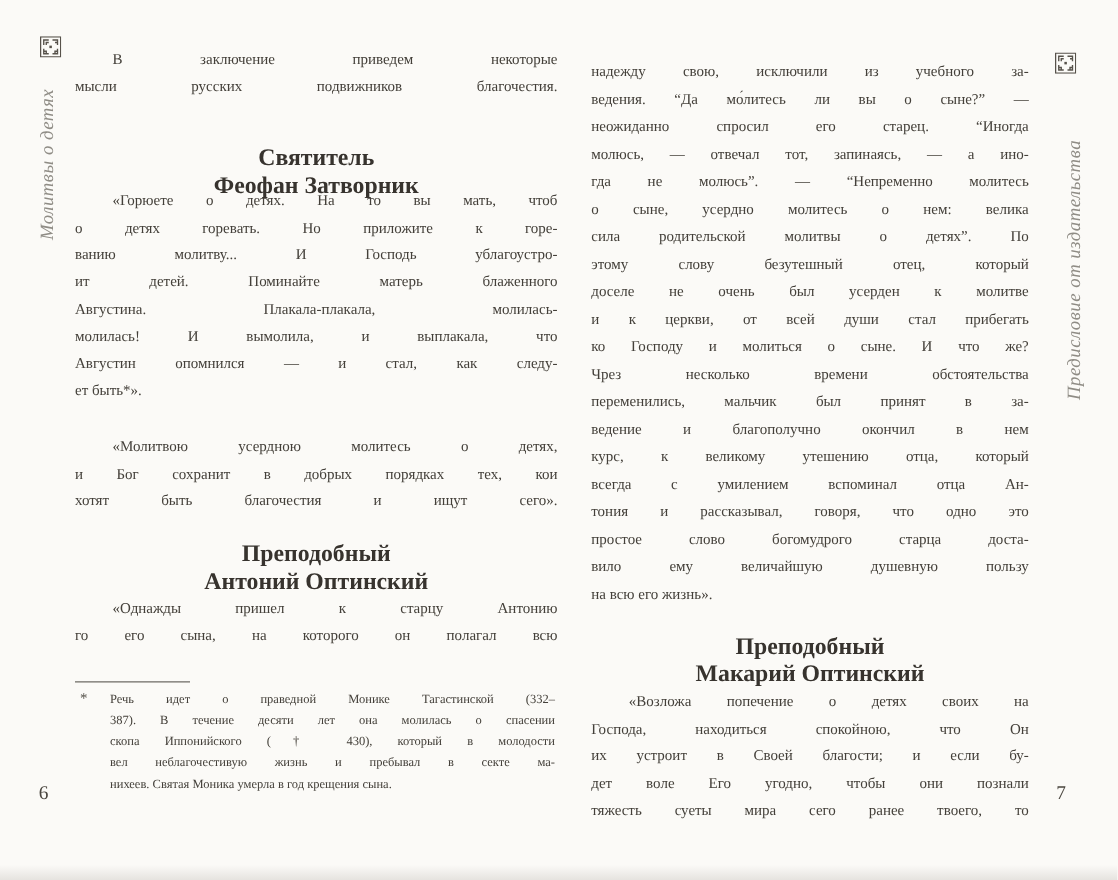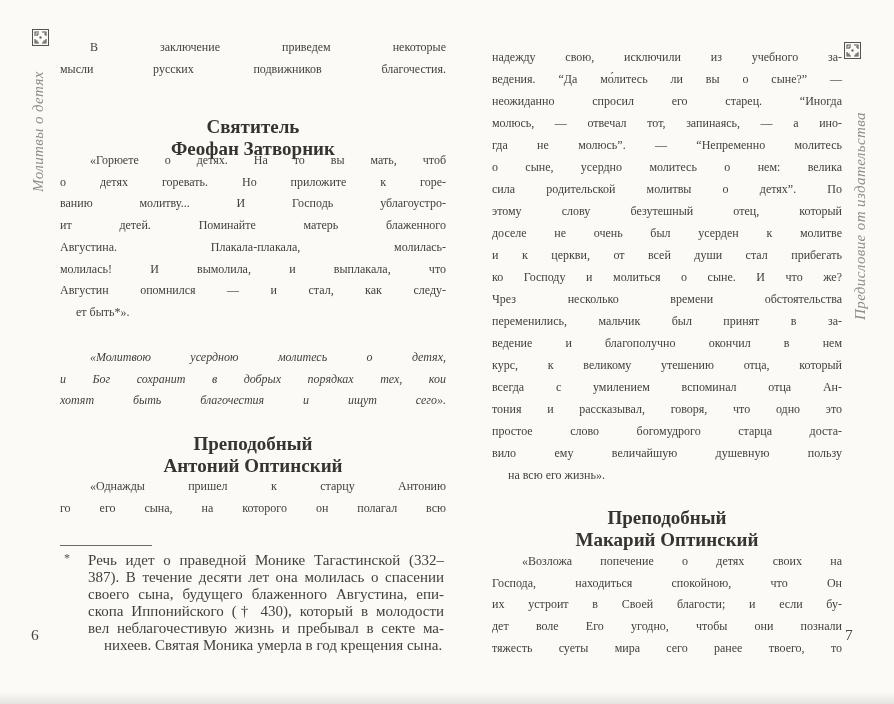--- a/index.html
+++ b/index.html
@@ -8,50 +8,50 @@
     width: 894px; height: 704px;
     overflow: hidden;
     background: #fbfaf7;
     color: #44403a;
     font-family: "Liberation Serif", "DejaVu Serif", serif;
   }
 
   
   .tblock { position: absolute; font-size: 12px; line-height: 21.7px; }
   .line { text-align: justify; text-align-last: justify; }
-  .line.no-j { text-align: left; text-align-last: auto; margin-left: 16px; }
+  .line.no-j { text-align: left; text-align-last: auto; }
   .p-ind .line:first-child { text-indent: 30px; }
 
   .left-col  { left: 60px;  width: 386px; }
-  .right-col { left: 492px; width: 350px; }
+  .right-col { left: 473px; width: 350px; }
 
   #intro    { top: 37px; }
   #heading1 { top: 116px; }
   #quote1   { top: 150px; }
-  #quote2   { top: 347px; font-style: italic; }
+  #quote2   { top: 347px; }
   #heading2 { top: 433px; }
   #quote3   { top: 476px; }
 
   #rbody    { top: 46px; line-height: 22px; }
   #rheading { top: 507px; }
   #rquote   { top: 551px; }
 
   .heading {
     position: absolute;
     font-weight: bold;
     text-align: center;
     white-space: pre-line;
     font-size: 19px; line-height: 22px;
     color: #37332e;
   }
 
   
   .fn-rule { position: absolute; left: 60px; top: 545px; width: 92px; height: 1px; background: #6e6b65; }
   .fn-mark { position: absolute; left: 64px; top: 551px; font-size: 12px; color: #55514a; }
-  #footnote { position: absolute; left: 88px; top: 552px; width: 356px; font-size: 15px; line-height: 16.9px; }
+  #footnote { position: absolute; left: 88px; top: 552px; width: 356px; font-size: 10px; line-height: 16.9px; }
 
   .pagenum { position: absolute; font-size: 15.5px; color: #4a463f; }
   #pagenum-left  { left: 31px;  top: 626px; }
   #pagenum-right { left: 845px; top: 626px; }
 
   
   .sidebar {
     position: absolute;
     writing-mode: vertical-rl;
     transform: rotate(180deg);
@@ -133,21 +133,20 @@
 Антоний Оптинский</div>
     <div class="tblock left-col p-ind" id="quote3">
         <div class="line">«Однажды пришел к старцу Антонию</div>
         <div class="line">го его сына, на которого он полагал всю</div>
       </div>
     <div class="fn-rule"></div>
     <span class="fn-mark">*</span>
     <div class="tblock" id="footnote">
         <div class="line">Речь идет о праведной Монике Тагастинской (332–</div>
         <div class="line">387). В течение десяти лет она молилась о спасении</div>
-        <div class="line">своего сына, будущего блаженного Августина, епи-</div>
         <div class="line">скопа Иппонийского († 430), который в молодости</div>
         <div class="line">вел неблагочестивую жизнь и пребывал в секте ма-</div>
         <div class="line no-j">нихеев. Святая Моника умерла в год крещения сына.</div>
       </div>
     <div class="pagenum" id="pagenum-left">6</div>
   </div>
 
   <div>
     <div class="tblock right-col" id="rbody">
         <div class="line">надежду свою, исключили из учебного за-</div>

